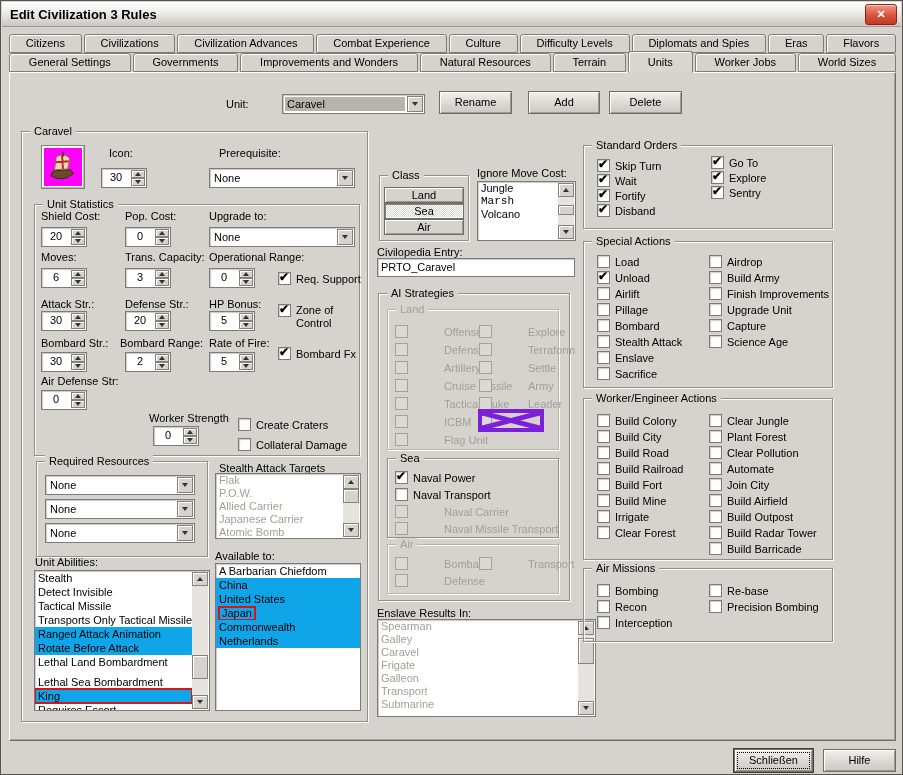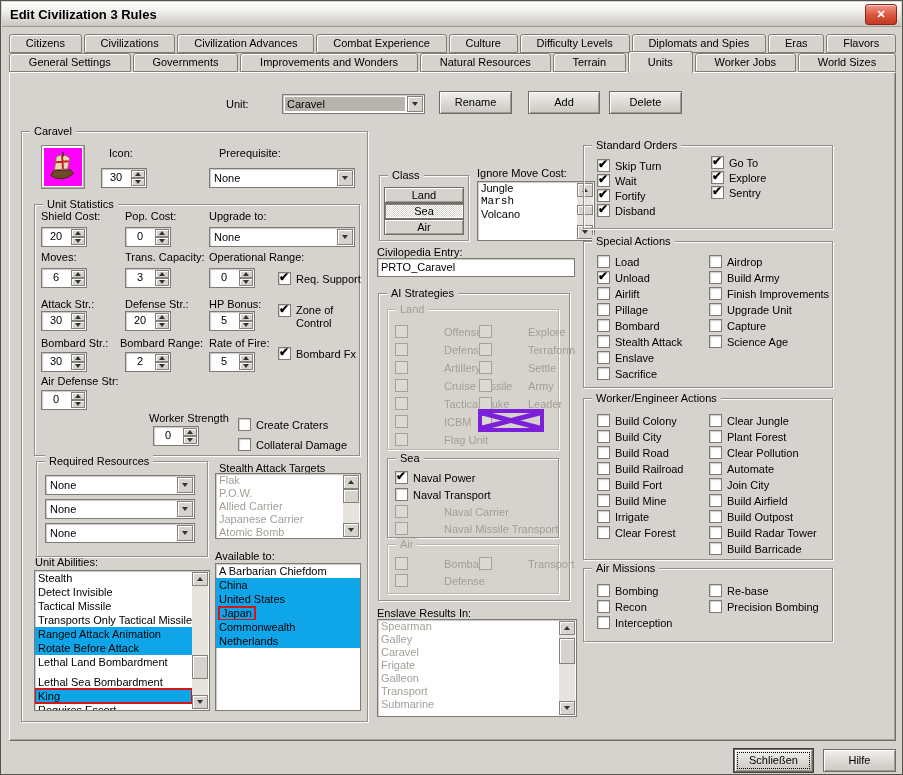--- a/index.html
+++ b/index.html
@@ -416,21 +416,21 @@
   <div class="gb" style="left:378px;top:174px;width:90px;height:66px">
     <span class="gbl">Class</span>
   </div>
   <div class="col" style="left:383px;top:186px">
       <div class="class-btn">Land</div>
       <div class="class-btn pressed">Sea</div>
       <div class="class-btn">Air</div>
     </div>
 
   <div class="lbl" style="left:476px;top:166px">Ignore Move Cost:</div>
-  <div class="list has-sb" style="left:476px;top:180px;width:118px;height:60px">
+  <div class="list has-sb" style="left:476px;top:180px;width:99px;height:60px">
     <div class="li" style="height: 13px; line-height: 13px;">Jungle</div>
       <div class="li" style="height: 13px; line-height: 13px; font-family: Liberation Mono, monospace;">Marsh</div>
       <div class="li" style="height: 13px; line-height: 13px;">Volcano</div>
       <div class="li" style="height: 13px; line-height: 13px; margin-top: 41px;">Coast</div>
       <div class="vsb">
       <span class="sbb up">
           <i class="tu"></i>
         </span>
       <span class="thumb" style="top:22px;height:10px"></span>
       <span class="sbb down">
@@ -546,21 +546,21 @@
       </label>
     </div>
   <div class="col p17" style="left:478px;top:556px">
       <label class="cb disc">
         <span class="cbx"></span>
         <span class="cbt">Transport</span>
       </label>
     </div>
 
   <div class="lbl" style="left:376px;top:606px">Enslave Results In:</div>
-  <div class="list has-sb" style="left:376px;top:618px;width:200px;height:98px">
+  <div class="list has-sb" style="left:376px;top:618px;width:219px;height:98px">
     <div class="li dis" style="height: 13px; line-height: 13px;">Spearman</div>
       <div class="li dis" style="height: 13px; line-height: 13px;">Galley</div>
       <div class="li dis" style="height: 13px; line-height: 13px;">Caravel</div>
       <div class="li dis" style="height: 13px; line-height: 13px;">Frigate</div>
       <div class="li dis" style="height: 13px; line-height: 13px;">Galleon</div>
       <div class="li dis" style="height: 13px; line-height: 13px;">Transport</div>
       <div class="li dis" style="height: 13px; line-height: 13px;">Submarine</div>
       <div class="vsb">
       <span class="sbb up">
           <i class="tu"></i>

